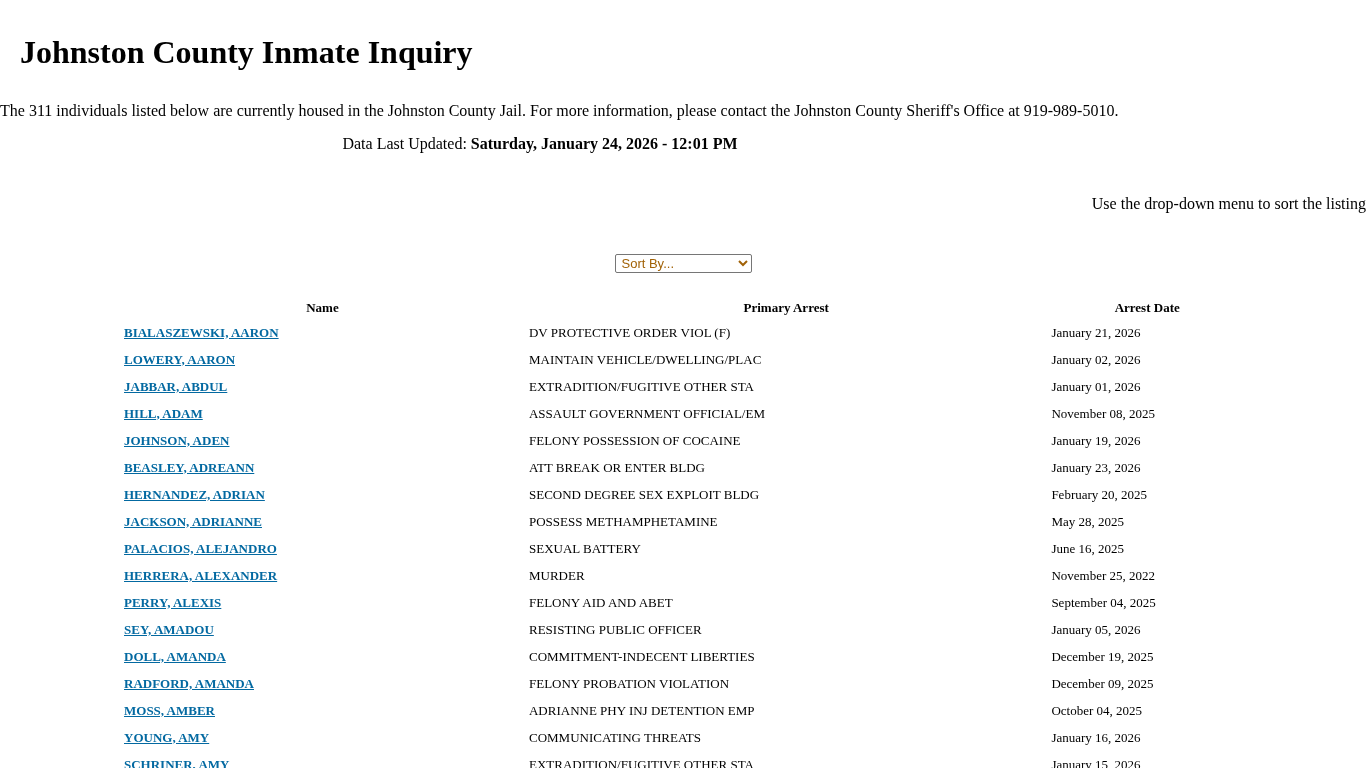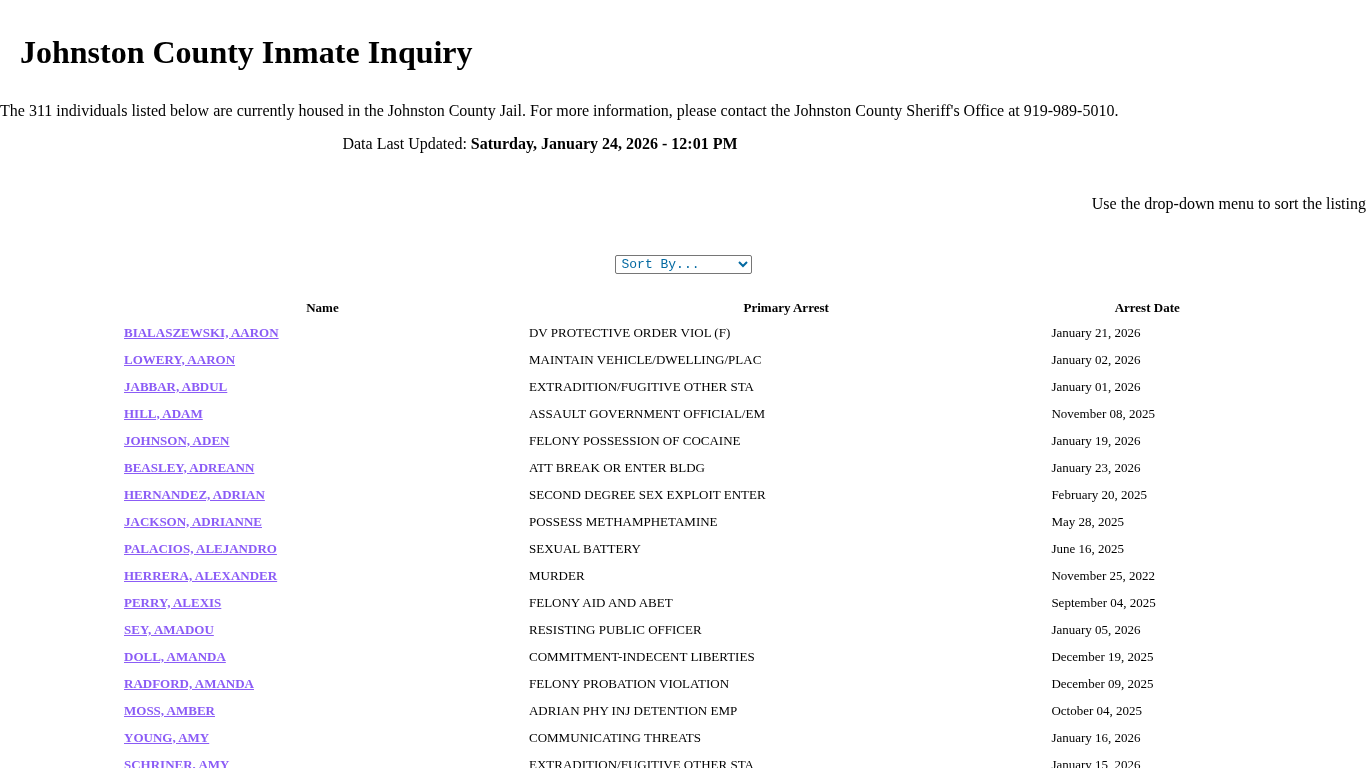--- a/index.html
+++ b/index.html
@@ -53,26 +53,26 @@
     .sort-wrap {
       position: absolute;
       left: 0;
       width: 1366px;
       top: 254px;
       text-align: center;
     }
     .sort-select {
       width: 137px;
       height: 19px;
-      font-family: Liberation Mono, monospace;
+      font-family: Liberation Sans, sans-serif;
       font-size: 13px;
       border: 1px solid #767676;
       border-radius: 2px;
       background: #ffffff;
-      color: #0369a1;
+      color: #a16207;
       padding: 0 2px;
     }
     table.inmates {
       position: absolute;
       left: 120px;
       top: 297px;
       width: 1127px;
       border-collapse: collapse;
       font-size: 13px;
     }
@@ -87,21 +87,21 @@
       height: 27px;
       padding: 0 0 0 4px;
       vertical-align: middle;
       text-align: left;
       font-size: 13px;
     }
     .col-name { width: 404px; }
     .col-charge { width: 522px; }
     .col-date { width: 197px; }
     a.inmate-link {
-      color: #8b5cf6;
+      color: #0369a1;
       font-weight: bold;
       text-decoration: underline;
     }
   </style>
 </head>
 <body>
 
 <h1 class="page-title">Johnston County Inmate Inquiry</h1>
 
 <div class="intro">The 311 individuals listed below are currently housed in the Johnston County Jail. For more information, please contact the Johnston County Sheriff's Office at 919-989-5010.</div>
@@ -150,21 +150,21 @@
         <td class="col-charge">FELONY POSSESSION OF COCAINE</td>
         <td class="col-date">January 19, 2026</td>
       </tr>
       <tr>
         <td class="col-name"><a class="inmate-link" href="#">BEASLEY, ADREANN</a></td>
         <td class="col-charge">ATT BREAK OR ENTER BLDG</td>
         <td class="col-date">January 23, 2026</td>
       </tr>
       <tr>
         <td class="col-name"><a class="inmate-link" href="#">HERNANDEZ, ADRIAN</a></td>
-        <td class="col-charge">SECOND DEGREE SEX EXPLOIT ENTER</td>
+        <td class="col-charge">SECOND DEGREE SEX EXPLOIT BLDG</td>
         <td class="col-date">February 20, 2025</td>
       </tr>
       <tr>
         <td class="col-name"><a class="inmate-link" href="#">JACKSON, ADRIANNE</a></td>
         <td class="col-charge">POSSESS METHAMPHETAMINE</td>
         <td class="col-date">May 28, 2025</td>
       </tr>
       <tr>
         <td class="col-name"><a class="inmate-link" href="#">PALACIOS, ALEJANDRO</a></td>
         <td class="col-charge">SEXUAL BATTERY</td>
@@ -190,21 +190,21 @@
         <td class="col-charge">COMMITMENT-INDECENT LIBERTIES</td>
         <td class="col-date">December 19, 2025</td>
       </tr>
       <tr>
         <td class="col-name"><a class="inmate-link" href="#">RADFORD, AMANDA</a></td>
         <td class="col-charge">FELONY PROBATION VIOLATION</td>
         <td class="col-date">December 09, 2025</td>
       </tr>
       <tr>
         <td class="col-name"><a class="inmate-link" href="#">MOSS, AMBER</a></td>
-        <td class="col-charge">ADRIAN PHY INJ DETENTION EMP</td>
+        <td class="col-charge">ADRIANNE PHY INJ DETENTION EMP</td>
         <td class="col-date">October 04, 2025</td>
       </tr>
       <tr>
         <td class="col-name"><a class="inmate-link" href="#">YOUNG, AMY</a></td>
         <td class="col-charge">COMMUNICATING THREATS</td>
         <td class="col-date">January 16, 2026</td>
       </tr>
       <tr>
         <td class="col-name"><a class="inmate-link" href="#">SCHRINER, AMY</a></td>
         <td class="col-charge">EXTRADITION/FUGITIVE OTHER STA</td>

